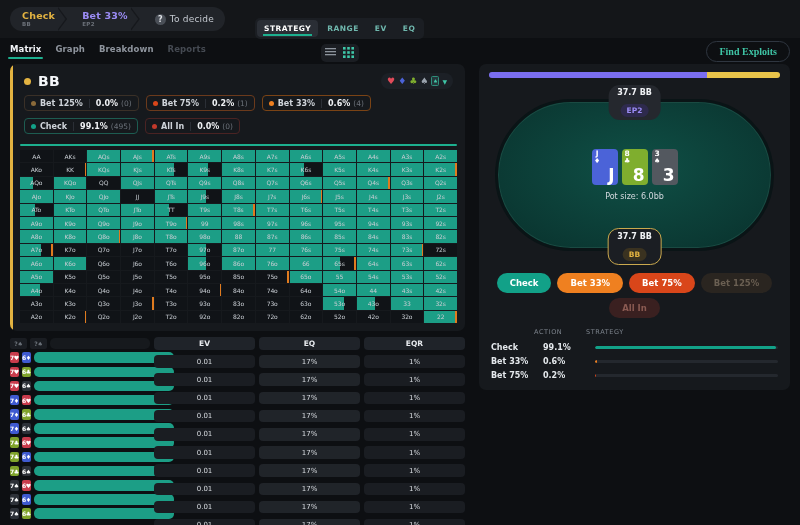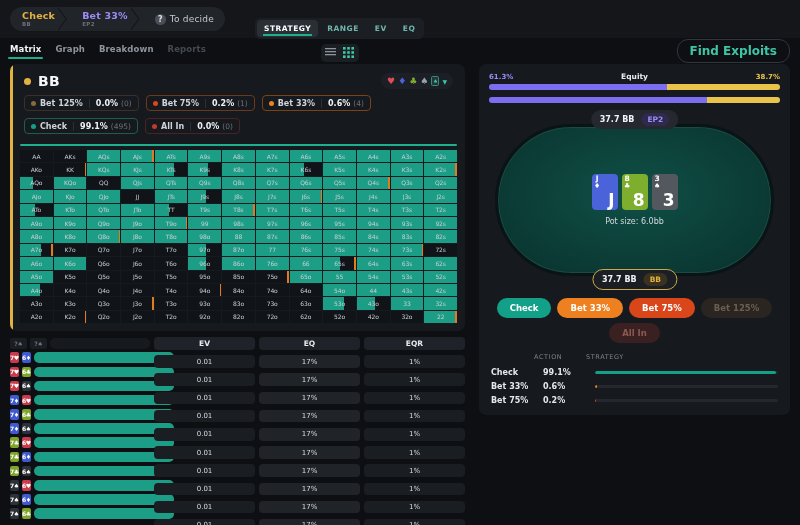--- a/index.html
+++ b/index.html
@@ -86,21 +86,21 @@
     height: 1.5px; background: #1db08f;
   }
   .icon-btn {
     width: 16px; height: 14px; display: flex; align-items: center;
     justify-content: center; border-radius: 3px; color: #8d949d;
   }
   .icon-btn.on { color: #3ec7a8; }
   .find-exploits {
     position: absolute; right: 10px;
     border: 1px solid #2f3views; border: 1px solid #2f3640; border-radius: 11px;
-    padding: 4px 12px; font-size: 12px; font-weight: bold; color: #3fc5a6;
+    padding: 4px 12px; font-size: 10px; font-weight: bold; color: #3fc5a6; font-family: Liberation Serif, serif;
   }
 
   
   .stage { position: absolute; top: 64px; left: 0; right: 0; bottom: 0; display: flex; gap: 0; }
   .left-col { width: 475px; padding: 0 10px 0 10px; }
   .right-col { flex: 1; padding: 0 10px 0 4px; }
 
   
   .panel {
     background: #16191d; border-radius: 7px; position: relative; overflow: hidden;
@@ -207,21 +207,21 @@
   }
   .felt {
     position: absolute; left: 6px; right: 6px; top: 14px; bottom: 14px;
     background: radial-gradient(ellipse at 50% 45%, #0f5046 0%, #0b3a34 70%, #08302b 100%);
     border-radius: 80px; border: 3px solid #0a1416;
     box-shadow: 0 0 0 1px #1a4a42 inset;
   }
   .seat {
     position: absolute; left: 50%; transform: translateX(-50%);
     display: flex; align-items: center; gap: 7px;
-    background: #25282e; border-radius: 11px; padding: 3px 9px; z-index: 4;
+    background: #25282e; border-radius: 11px; padding: 3px 9px; z-index: 4; flex-direction: column;
   }
   .seat.top { top: 0; }
   .seat.bottom { bottom: 0; background: #1b1e23; border: 1.2px solid #caa94e; }
   .seat-stack { font-size: 8px; font-weight: bold; color: #f0f2f5; }
   .seat-pos {
     font-size: 7.5px; font-weight: bold; color: #9b8cf5;
     background: #2e2a4d; border-radius: 7px; padding: 2px 6px;
   }
   .seat.bottom .seat-pos { color: #e3b341; background: #3a3220; }
   .board { position: relative; z-index: 3; text-align: center; }
@@ -1162,31 +1162,20 @@
             <div class="colcell alt">17%</div>
             <div class="colcell">1%</div>
           </div>
       </div>
     </div>
   </div>
 
   <div class="right-col">
     <div class="rp">
 
-      <div class="barblock">
-        <div class="barlabels">
-          <span class="bl-left">61.3%</span>
-          <span class="bl-mid">Equity</span>
-          <span class="bl-right">38.7%</span>
-        </div>
-        <div class="bar">
-          <i class="p1" id="eq-p1" style="flex: 0 0 61.3%;"></i>
-          <i class="p2"></i>
-        </div>
-      </div>
 
       <div class="barblock">
         <div class="bar">
           <i class="p1" id="ev-p1" style="flex: 0 0 75%;"></i>
           <i class="p2"></i>
         </div>
       </div>
 
       <div class="table-area">
         <div class="felt"></div>

